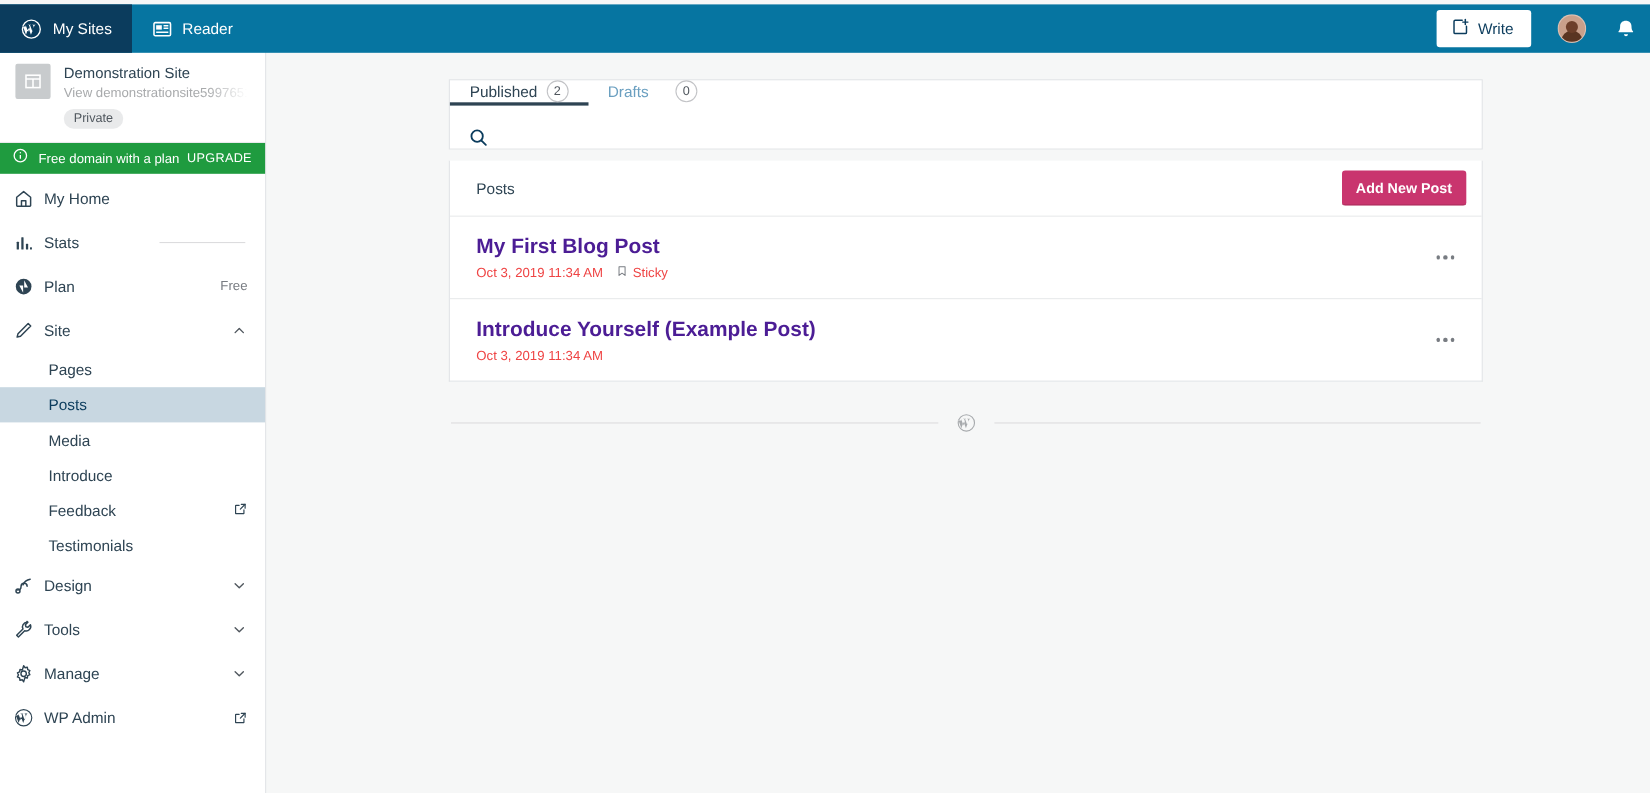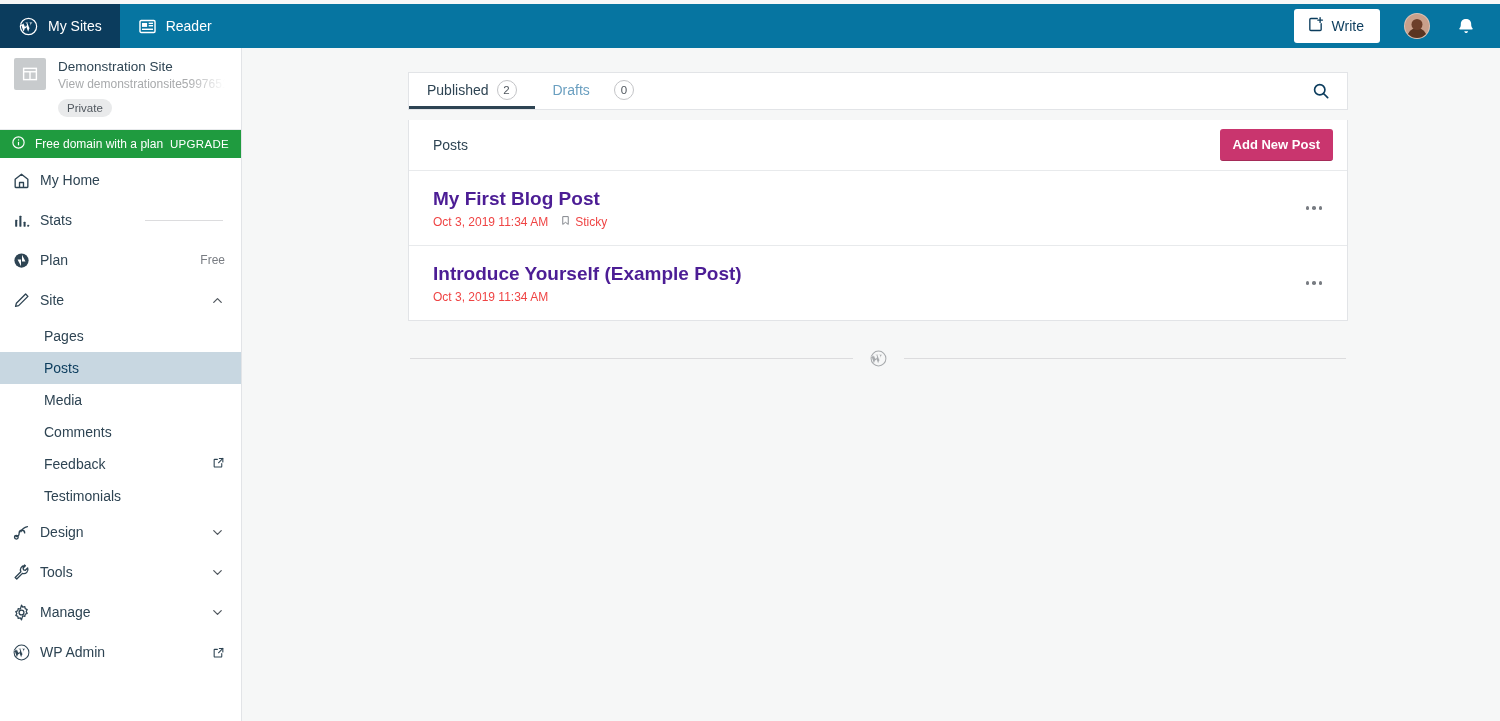--- a/index.html
+++ b/index.html
@@ -19,21 +19,21 @@
     z-index: 30;
   }
   .mh-item {
     display: flex; align-items: center; gap: 9px;
     padding: 0 18px; color: #fff; font-size: 14px; cursor: pointer;
     white-space: nowrap;
   }
   .mh-item.active { background: #0b3c5d; }
   .mh-item .glyph { display: flex; align-items: center; }
   .mh-spacer { flex: 1; }
-  .mh-right { display: flex; align-items: center; gap: 4px; padding-right: 12px; }
+  .mh-right { display: flex; align-items: center; gap: 4px; }
   .write-btn {
     display: flex; align-items: center; gap: 8px;
     background: #fff; color: #0b3c5d; border-radius: 3px;
     padding: 7px 16px 7px 13px; font-size: 14px; cursor: pointer;
     margin-right: 10px;
   }
   .avatar {
     width: 26px; height: 26px; border-radius: 50%;
     background: #c9a08b; overflow: hidden; position: relative;
     cursor: pointer; margin: 0 10px;
@@ -117,21 +117,21 @@
 
   
   .main {
     position: absolute; top: 44px; left: 242px;
     width: 1258px; height: 677px; overflow: hidden;
   }
   .content { width: 940px; margin: 28px 0 0 166px; }
 
   .tabs-card {
     background: #fff; border: 1px solid #e2e4e7;
-    display: flex; align-items: stretch; height: 38px;
+    display: flex; align-items: stretch; height: 64px; flex-direction: column;
   }
   .tabs { display: flex; align-items: stretch; }
   .tab {
     display: flex; align-items: center; gap: 8px;
     padding: 0 18px; font-size: 14px; color: #2e4453; cursor: pointer;
     border-bottom: 3px solid transparent;
   }
   .tab.active { border-bottom-color: #2e4453; color: #2e4453; }
   .tab:not(.active) { color: #6a9fc0; gap: 24px; }
   .tab .count {
@@ -330,21 +330,21 @@
 
       <div class="nav-sub active">
         <span class="ns-label">Posts</span>
       </div>
 
       <div class="nav-sub">
         <span class="ns-label">Media</span>
       </div>
 
       <div class="nav-sub">
-        <span class="ns-label">Comments</span>
+        <span class="ns-label">Introduce</span>
       </div>
 
       <div class="nav-sub">
         <span class="ns-label">Feedback</span>
         <span class="ni-ext">
           <svg width="13" height="13" viewBox="0 0 24 24" fill="none" stroke="#2e4453" stroke-width="2" stroke-linecap="round" stroke-linejoin="round">
             <path d="M13.5 4.5H20v6.5"></path>
             <line x1="20" y1="4.5" x2="12" y2="12.5"></line>
             <path d="M18 14v5.5a.8.8 0 01-.8.8H4.8a.8.8 0 01-.8-.8V7a.8.8 0 01.8-.8H10"></path>
           </svg>

